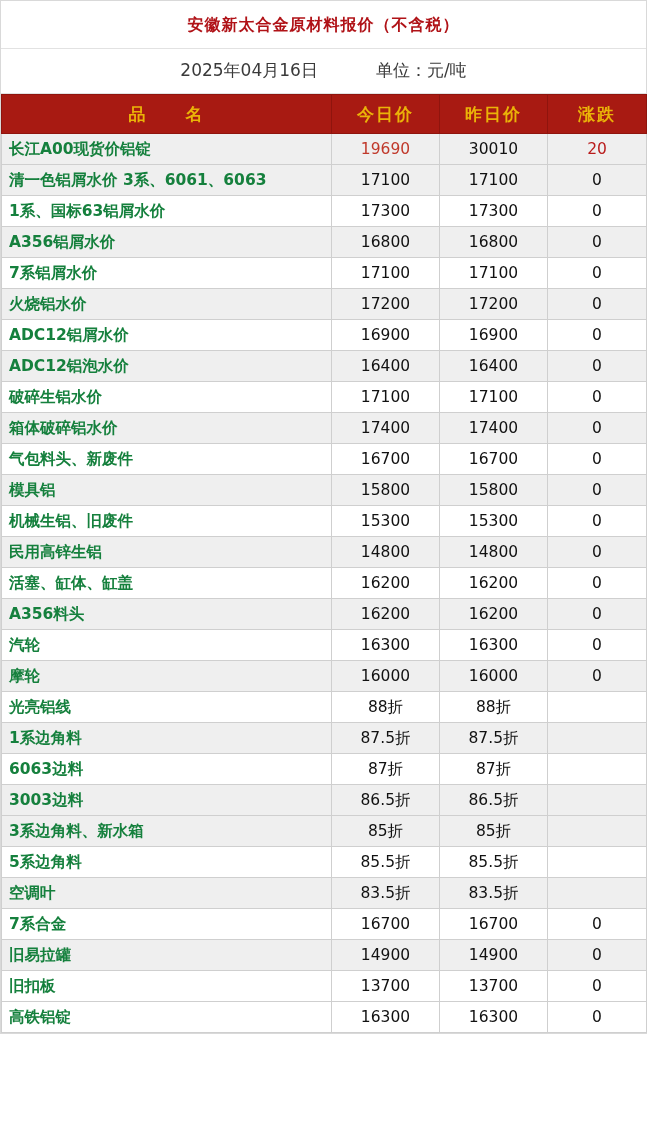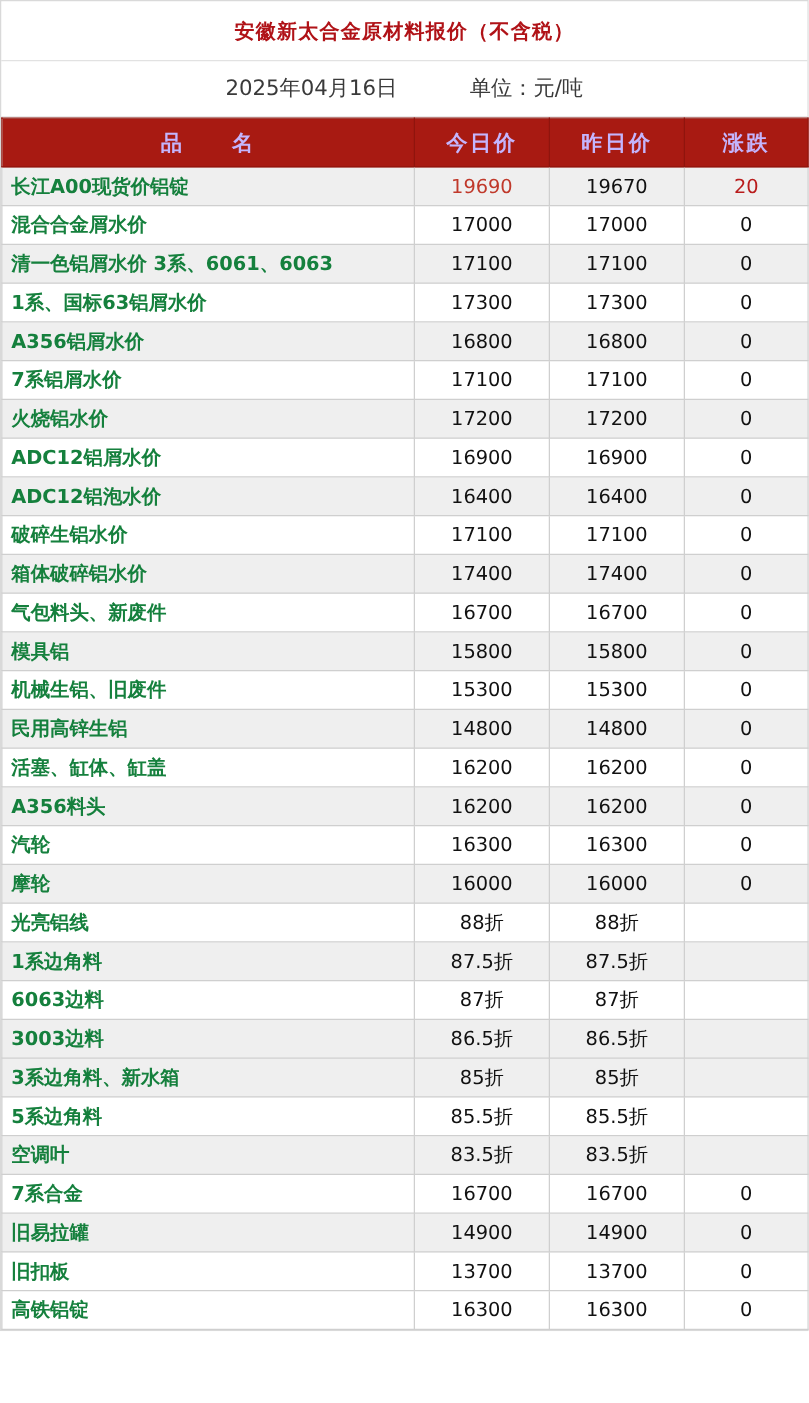--- a/index.html
+++ b/index.html
@@ -43,21 +43,21 @@
     color: #3a3a3a;
     font-family: "DejaVu Sans", "Liberation Sans", sans-serif;
   }
   table.price {
     border-collapse: collapse;
     width: 100%;
     table-layout: fixed;
   }
   table.price th {
     background: #a81a12;
-    color: #c4b5fd;
+    color: #eab308;
     font-size: 17px;
     font-weight: bold;
     height: 36px;
     border: 1px solid #8f140d;
     letter-spacing: 2px;
   }
   table.price td {
     border: 1px solid #cfcfcf;
     height: 28px;
     font-size: 15.5px;
@@ -121,28 +121,22 @@
         <th>品　　名</th>
         <th>今日价</th>
         <th>昨日价</th>
         <th>涨跌</th>
       </tr>
     </thead>
     <tbody id="tbody">
         <tr class="alt">
           <td class="name">长江A00现货价铝锭</td>
           <td class="num hl-red">19690</td>
-          <td class="num">19670</td>
+          <td class="num">30010</td>
           <td class="chg chg-red">20</td>
-        </tr>
-        <tr class="plain">
-          <td class="name">混合合金屑水价</td>
-          <td class="num">17000</td>
-          <td class="num">17000</td>
-          <td class="chg">0</td>
         </tr>
         <tr class="alt">
           <td class="name">清一色铝屑水价 3系、6061、6063</td>
           <td class="num">17100</td>
           <td class="num">17100</td>
           <td class="chg">0</td>
         </tr>
         <tr class="plain">
           <td class="name">1系、国标63铝屑水价</td>
           <td class="num">17300</td>

